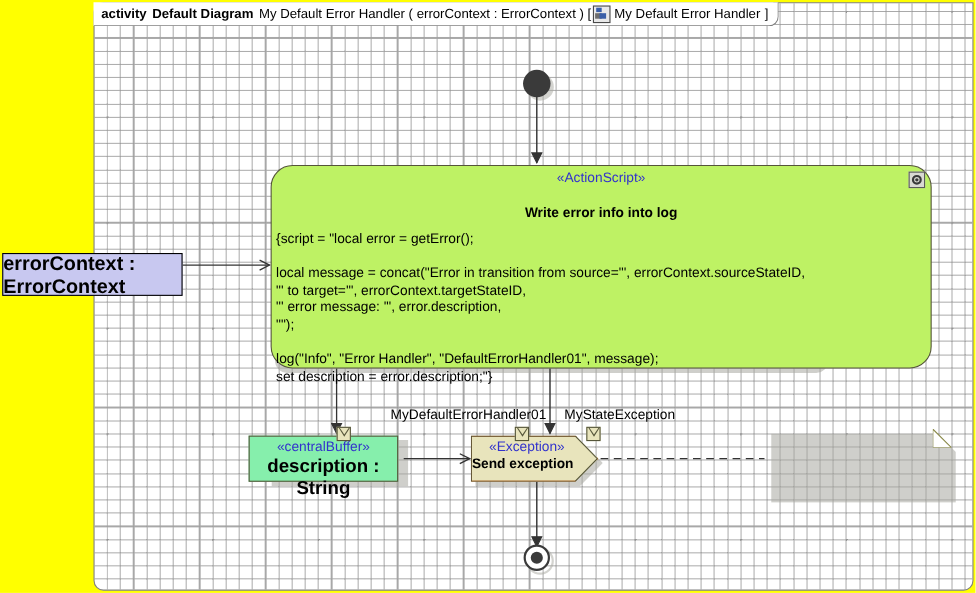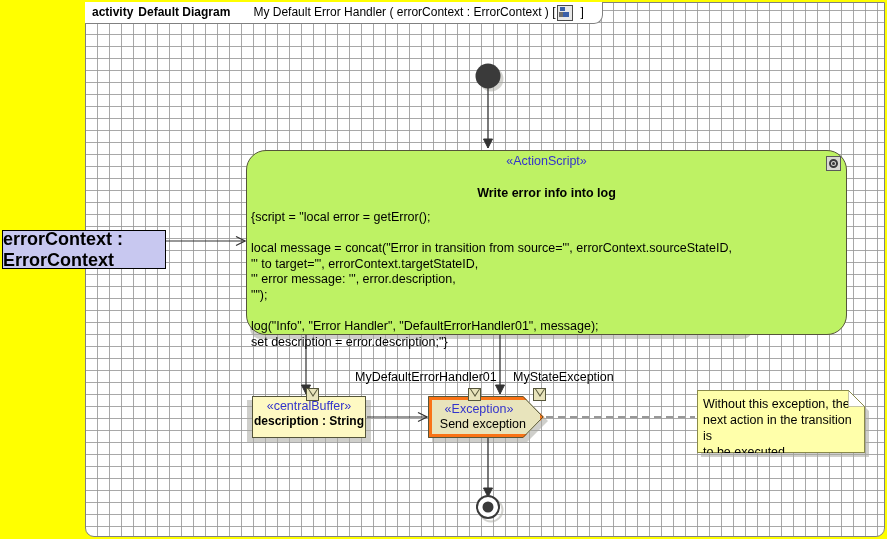--- a/index.html
+++ b/index.html
@@ -55,38 +55,38 @@
   }
 
   
   #frame-title {
     position: absolute;
     left: 85px;
     top: 2px;
     height: 22px;
     line-height: 21px;
     box-sizing: border-box;
-    padding: 0 18px 0 7px;
+    padding: 0 8px 0 7px;
     background: #ffffff;
     border: 1px solid #808080;
     border-radius: 0 0 9px 0;
     border-top: none;
     border-left: none;
     font-size: 12px;
     color: #000000;
     white-space: nowrap;
     z-index: 6;
     display: flex;
     align-items: center;
   }
   #frame-title .kw {
     font-weight: bold;
   }
   #frame-title .nm {
-    margin-left: 23px;
+    margin-left: 5px;
   }
   .tabicon {
     display: inline-block;
     width: 14px;
     height: 14px;
     margin: 0 3px 0 2px;
     border: 1px solid #4a4a4a;
     background: #e8e8e8;
     position: relative;
     vertical-align: -2px;
@@ -196,50 +196,50 @@
     color: #000;
     display: flex;
     align-items: center;
     justify-content: center;
     z-index: 5;
   }
 
   
   #buffer-node {
     position: absolute;
-    left: 252px;
+    left: 226px;
     top: 396px;
-    width: 114px;
+    width: 136px;
     height: 42px;
     box-sizing: border-box;
-    background: #fef9c3;
+    background: #86efac;
     border: 1px solid #55553a;
     z-index: 3;
   }
   #buffer-shadow {
     left: 247px; top: 400px; width: 124px; height: 42px;
   }
   #buffer-node .stereotype { margin-top: 2px; }
   #buffer-name {
     text-align: center;
     font-weight: bold;
-    font-size: 12px;
+    font-size: 17px;
     color: #000;
     margin-top: 1px;
   }
 
   
   #exc-node {
     position: absolute;
     left: 428px;
     top: 396px;
     width: 116px;
     height: 42px;
     background: #e8e4bc;
-    border: 4px solid #f97316;
+    border: 1px solid #f97316;
     box-sizing: border-box;
     clip-path: polygon(0 0, 82% 0, 100% 50%, 82% 100%, 0 100%);
     z-index: 3;
   }
   #exc-outline {
     position: absolute;
     left: 428px;
     top: 396px;
     width: 116px;
     height: 42px;
@@ -252,22 +252,22 @@
     top: 400px;
     width: 116px;
     height: 42px;
     background: #a8a8a0;
     opacity: 0.55;
     clip-path: polygon(0 0, 82% 0, 100% 50%, 82% 100%, 0 100%);
     z-index: 1;
   }
   #exc-node .stereotype { margin-top: 2px; }
   #exc-name {
-    text-align: right;
-    font-weight: normal;
+    text-align: left;
+    font-weight: bold;
     font-size: 12.5px;
     color: #000;
     margin-top: 1px;
     padding-right: 14px;
   }
   #exc-node .stereotype { padding-right: 14px; }
 
   
   .pin {
     position: absolute;
@@ -355,20 +355,21 @@
 
 <div id="canvas">
 
   <div id="frame"></div>
 
   <div id="frame-title">
     <span class="kw">activity</span>
     <span class="kw" style="margin-left:5px">Default Diagram</span>
     <span class="nm">My Default Error Handler ( errorContext : ErrorContext ) [</span>
     <span class="tabicon"></span>
+    <span>My Default Error Handler</span>
     <span style="margin-left:4px">]</span>
   </div>
 
   <svg id="wires">
     <defs>
       <marker id="oarrow" markerWidth="11" markerHeight="11" refX="10" refY="5.5" orient="auto" markerUnits="userSpaceOnUse">
         <path d="M1,1 L10,5.5 L1,10" fill="none" stroke="#333" stroke-width="1.2"></path>
       </marker>
       <marker id="farrow" markerWidth="11" markerHeight="11" refX="10" refY="5.5" orient="auto" markerUnits="userSpaceOnUse">
         <path d="M1,1 L10,5.5 L1,10 Z" fill="#333" stroke="#333" stroke-width="1"></path>
@@ -432,22 +433,17 @@
   </svg>
 
   <div class="pin" style="left:306px; top:388px;"></div>
   <div class="pin" style="left:468px; top:388px;"></div>
   <div class="pin" style="left:533px; top:388px;"></div>
 
   <div class="edge-label" style="left:323px; top:370px;margin-left:32px;">MyDefaultErrorHandler01</div>
   <div class="edge-label" style="left:513px; top:370px;">MyStateException</div>
 
   <div class="node-shadow" id="note-shadow"></div>
-  <div id="note">
-    <div id="note-text">Without this exception, the
-next action in the transition is
-to be executed</div>
-  </div>
   <svg id="note-fold">
     <polygon points="0,0 17,17 0,17" fill="#ffffff" stroke="#8a8a4a" stroke-width="1"></polygon>
   </svg>
 
 </div>
 
 </body></html>

